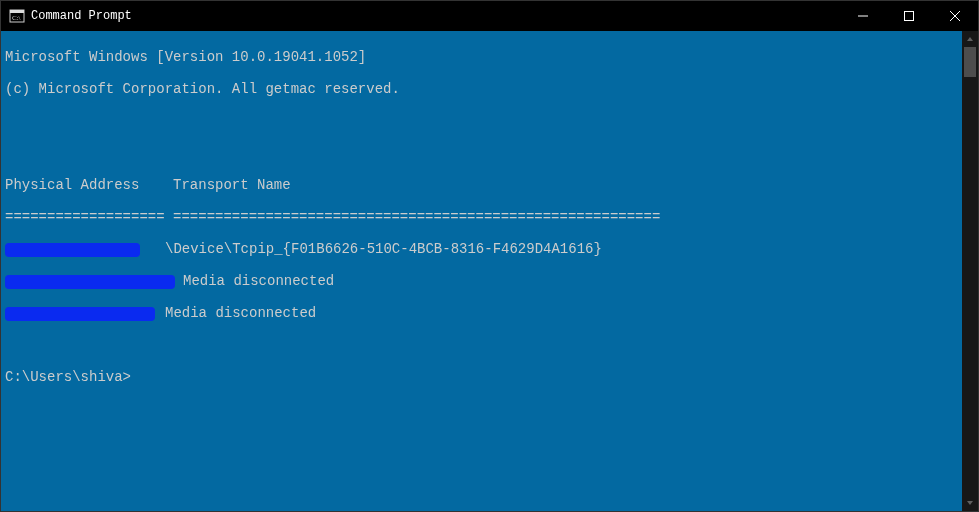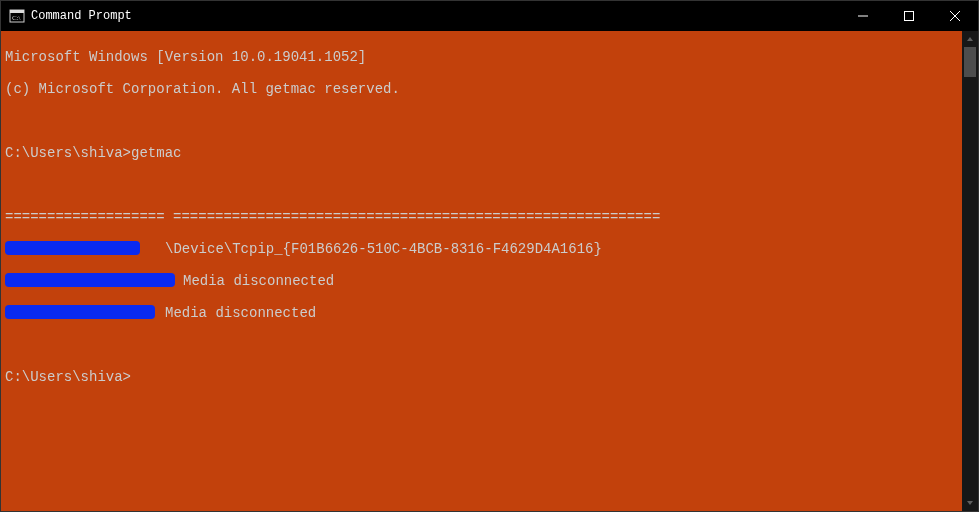--- a/index.html
+++ b/index.html
@@ -45,21 +45,21 @@
       height: 100%;
       display: flex;
       align-items: center;
       justify-content: center;
       color: #ffffff;
       font-family: 'Segoe UI', sans-serif;
     }
     .terminal-wrap {
       flex: 1;
       display: flex;
-      background: #c2410c;
+      background: #0369a1;
       position: relative;
       gap: 40px;
     }
     .terminal {
       flex: 1;
       padding: 2px 4px 4px 4px;
       color: #cccccc;
       font-size: 14px;
       line-height: 16px;
       white-space: pre;
@@ -81,21 +81,21 @@
       font-size: 9px;
     }
     .scrollbar-track { flex:1; position:relative; }
     .scrollbar-thumb {
       position:absolute;
       top:0; left:2px; right:2px;
       height: 30px;
       background: #4d4d4d;
     }
     .line { display: block; min-height: 16px; }
-    .row { display: flex; align-items: flex-start; height: 16px; }
+    .row { display: flex; align-items: flex-end; height: 16px; }
     .redact {
       display: inline-block;
       height: 14px;
       background: #0a2af0;
       border-radius: 4px;
       vertical-align: middle;
     }
     .gap { display:inline-block; }
   </style>
 </head>
@@ -131,22 +131,22 @@
           </svg>
       </div>
     </div>
   </div>
 
   <div class="terminal-wrap">
     <div class="terminal">
 <span class="line">Microsoft Windows [Version 10.0.19041.1052]</span>
 <span class="line">(c) Microsoft Corporation. All getmac reserved.</span>
 <span class="line"></span>
-<span class="line"><span>C:\Users\shiva&gt;</span><span>getmac</span></span>
 <span class="line"></span>
+<span class="line"><span>Physical Address</span>    <span>Transport Name</span></span>
 <span class="line">=================== ==========================================================</span>
 <div class="row"><span class="redact" style="width: 135px;"></span><span class="gap" style="width: 25px;"></span><span>\Device\Tcpip_{F01B6626-510C-4BCB-8316-F4629D4A1616}</span></div>
 <div class="row"><span class="redact" style="width: 170px;"></span><span class="gap" style="width: 8px;"></span><span>Media disconnected</span></div>
 <div class="row"><span class="redact" style="width: 150px;"></span><span class="gap" style="width: 10px;"></span><span>Media disconnected</span></div>
 <span class="line"></span>
 <span class="line"><span>C:\Users\shiva&gt;</span></span>
     </div>
 
     <div class="scrollbar">
       <div class="scrollbar-arrow">

